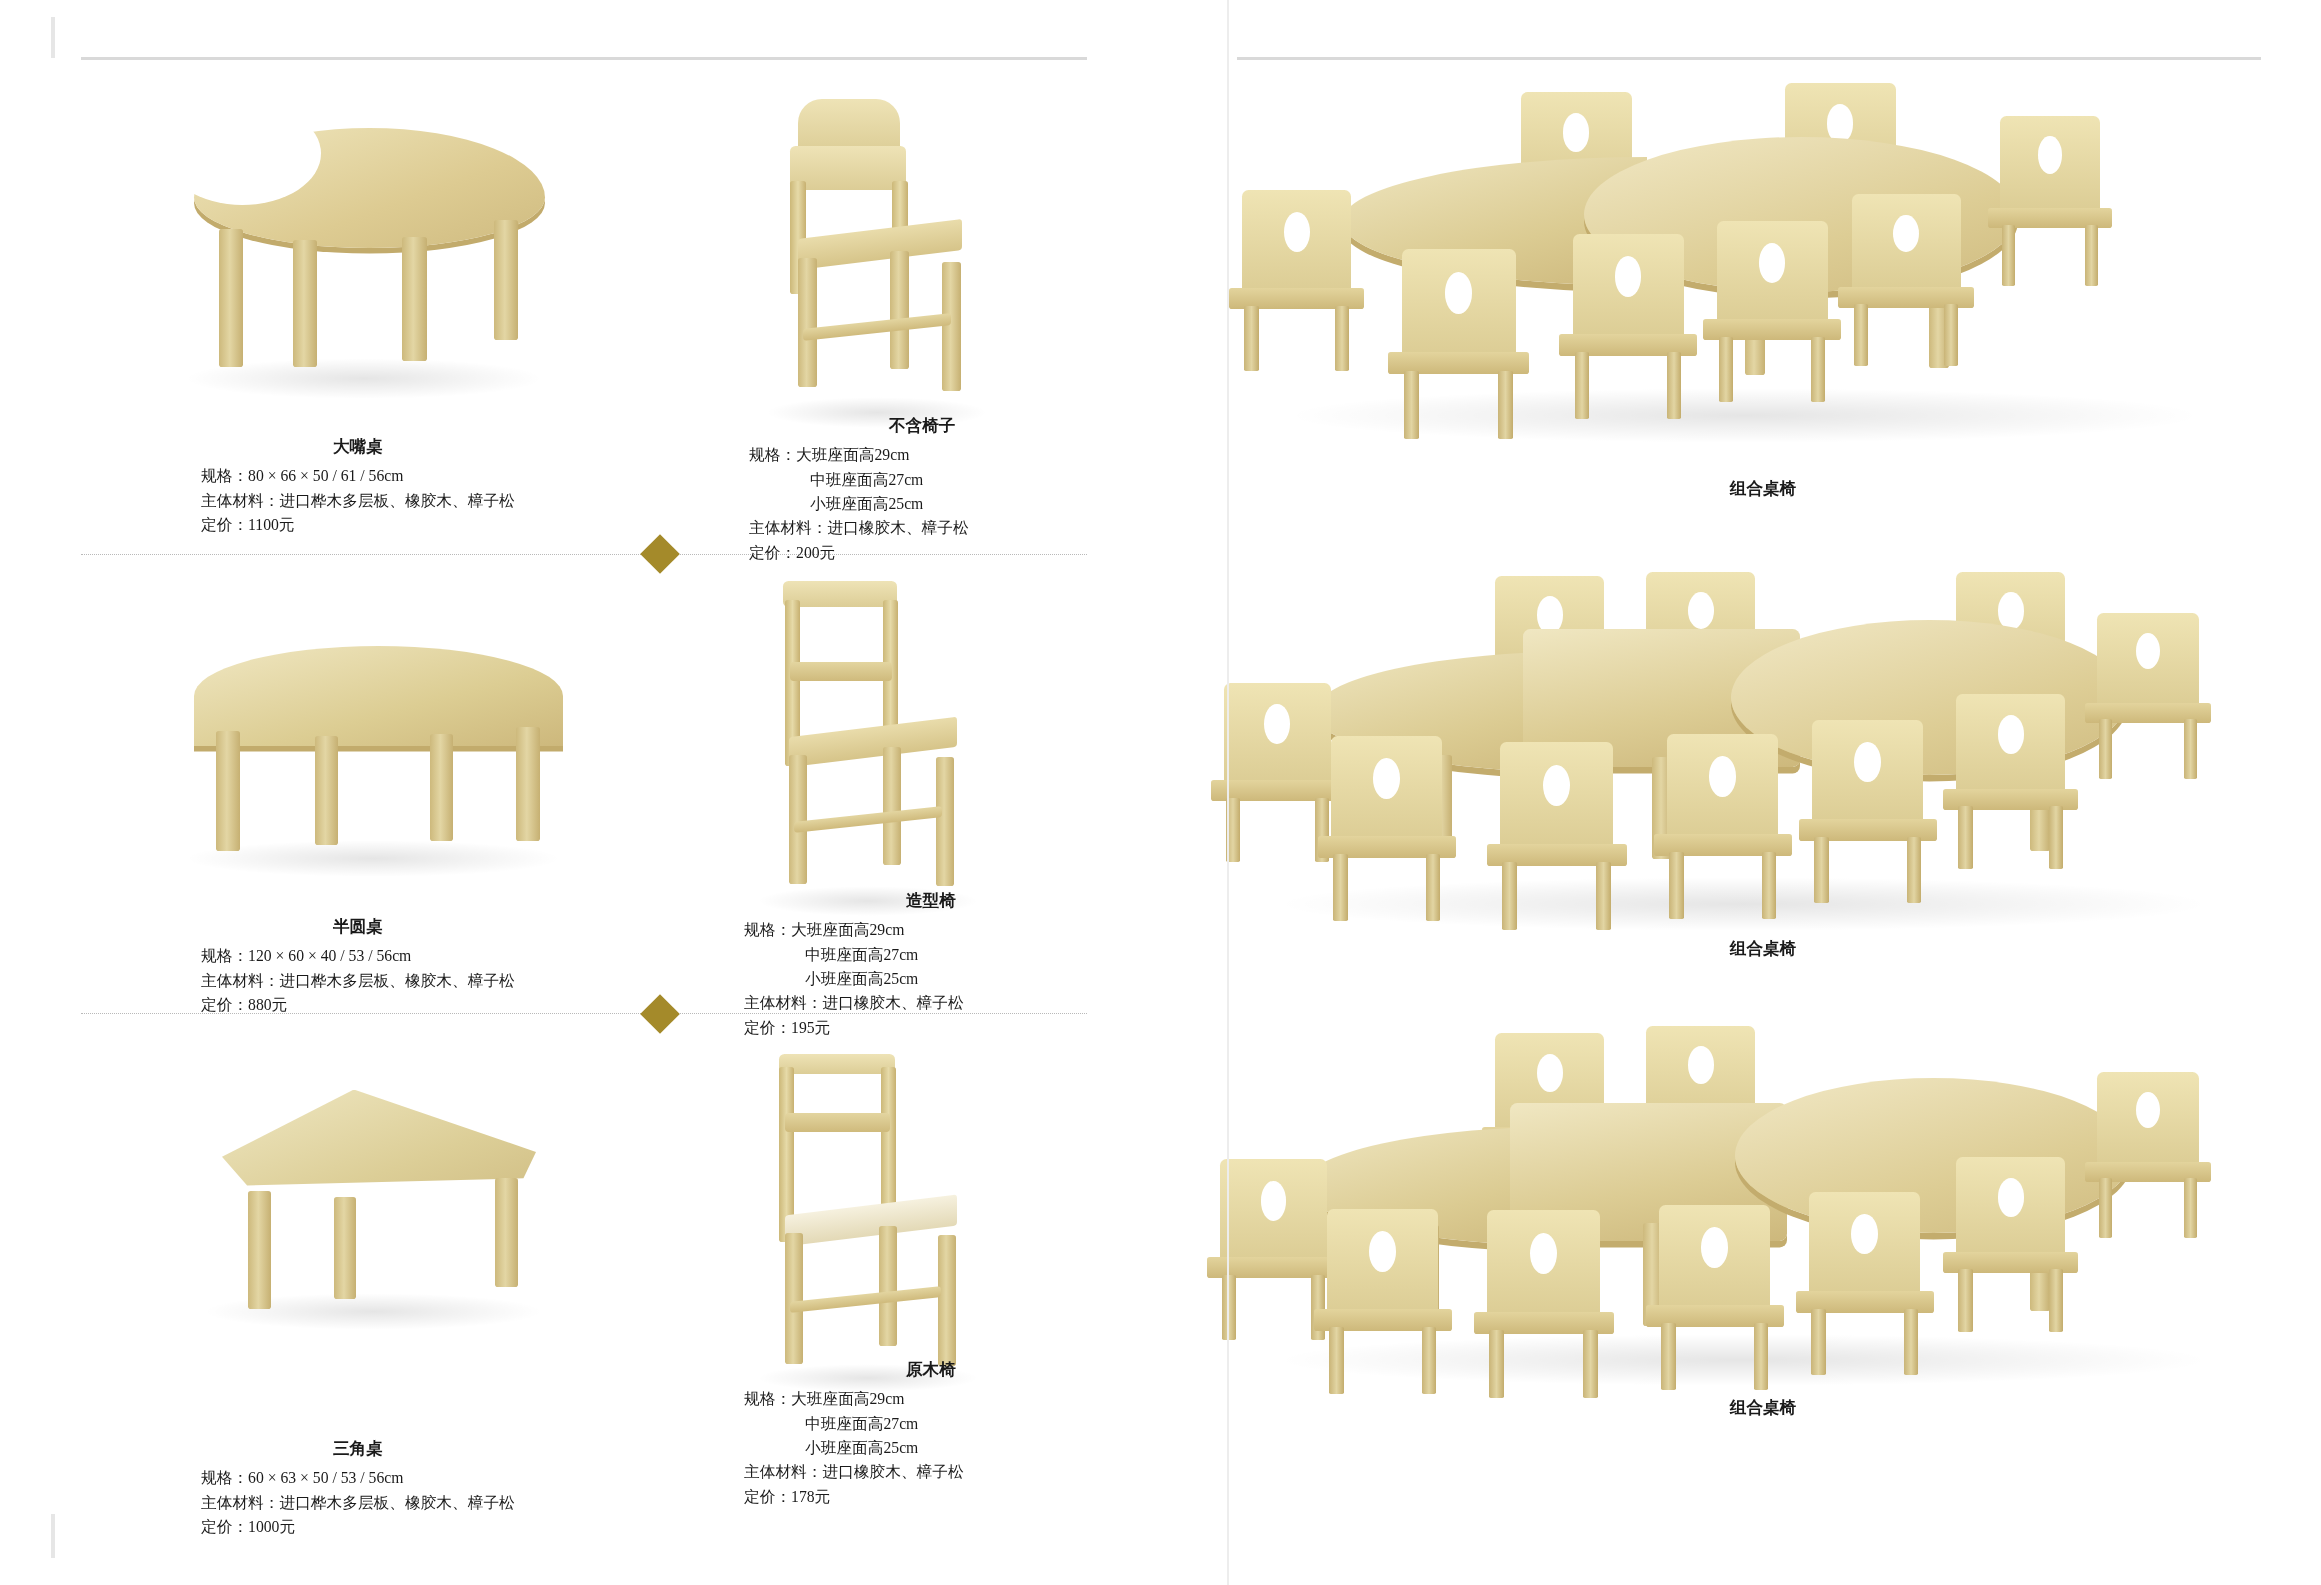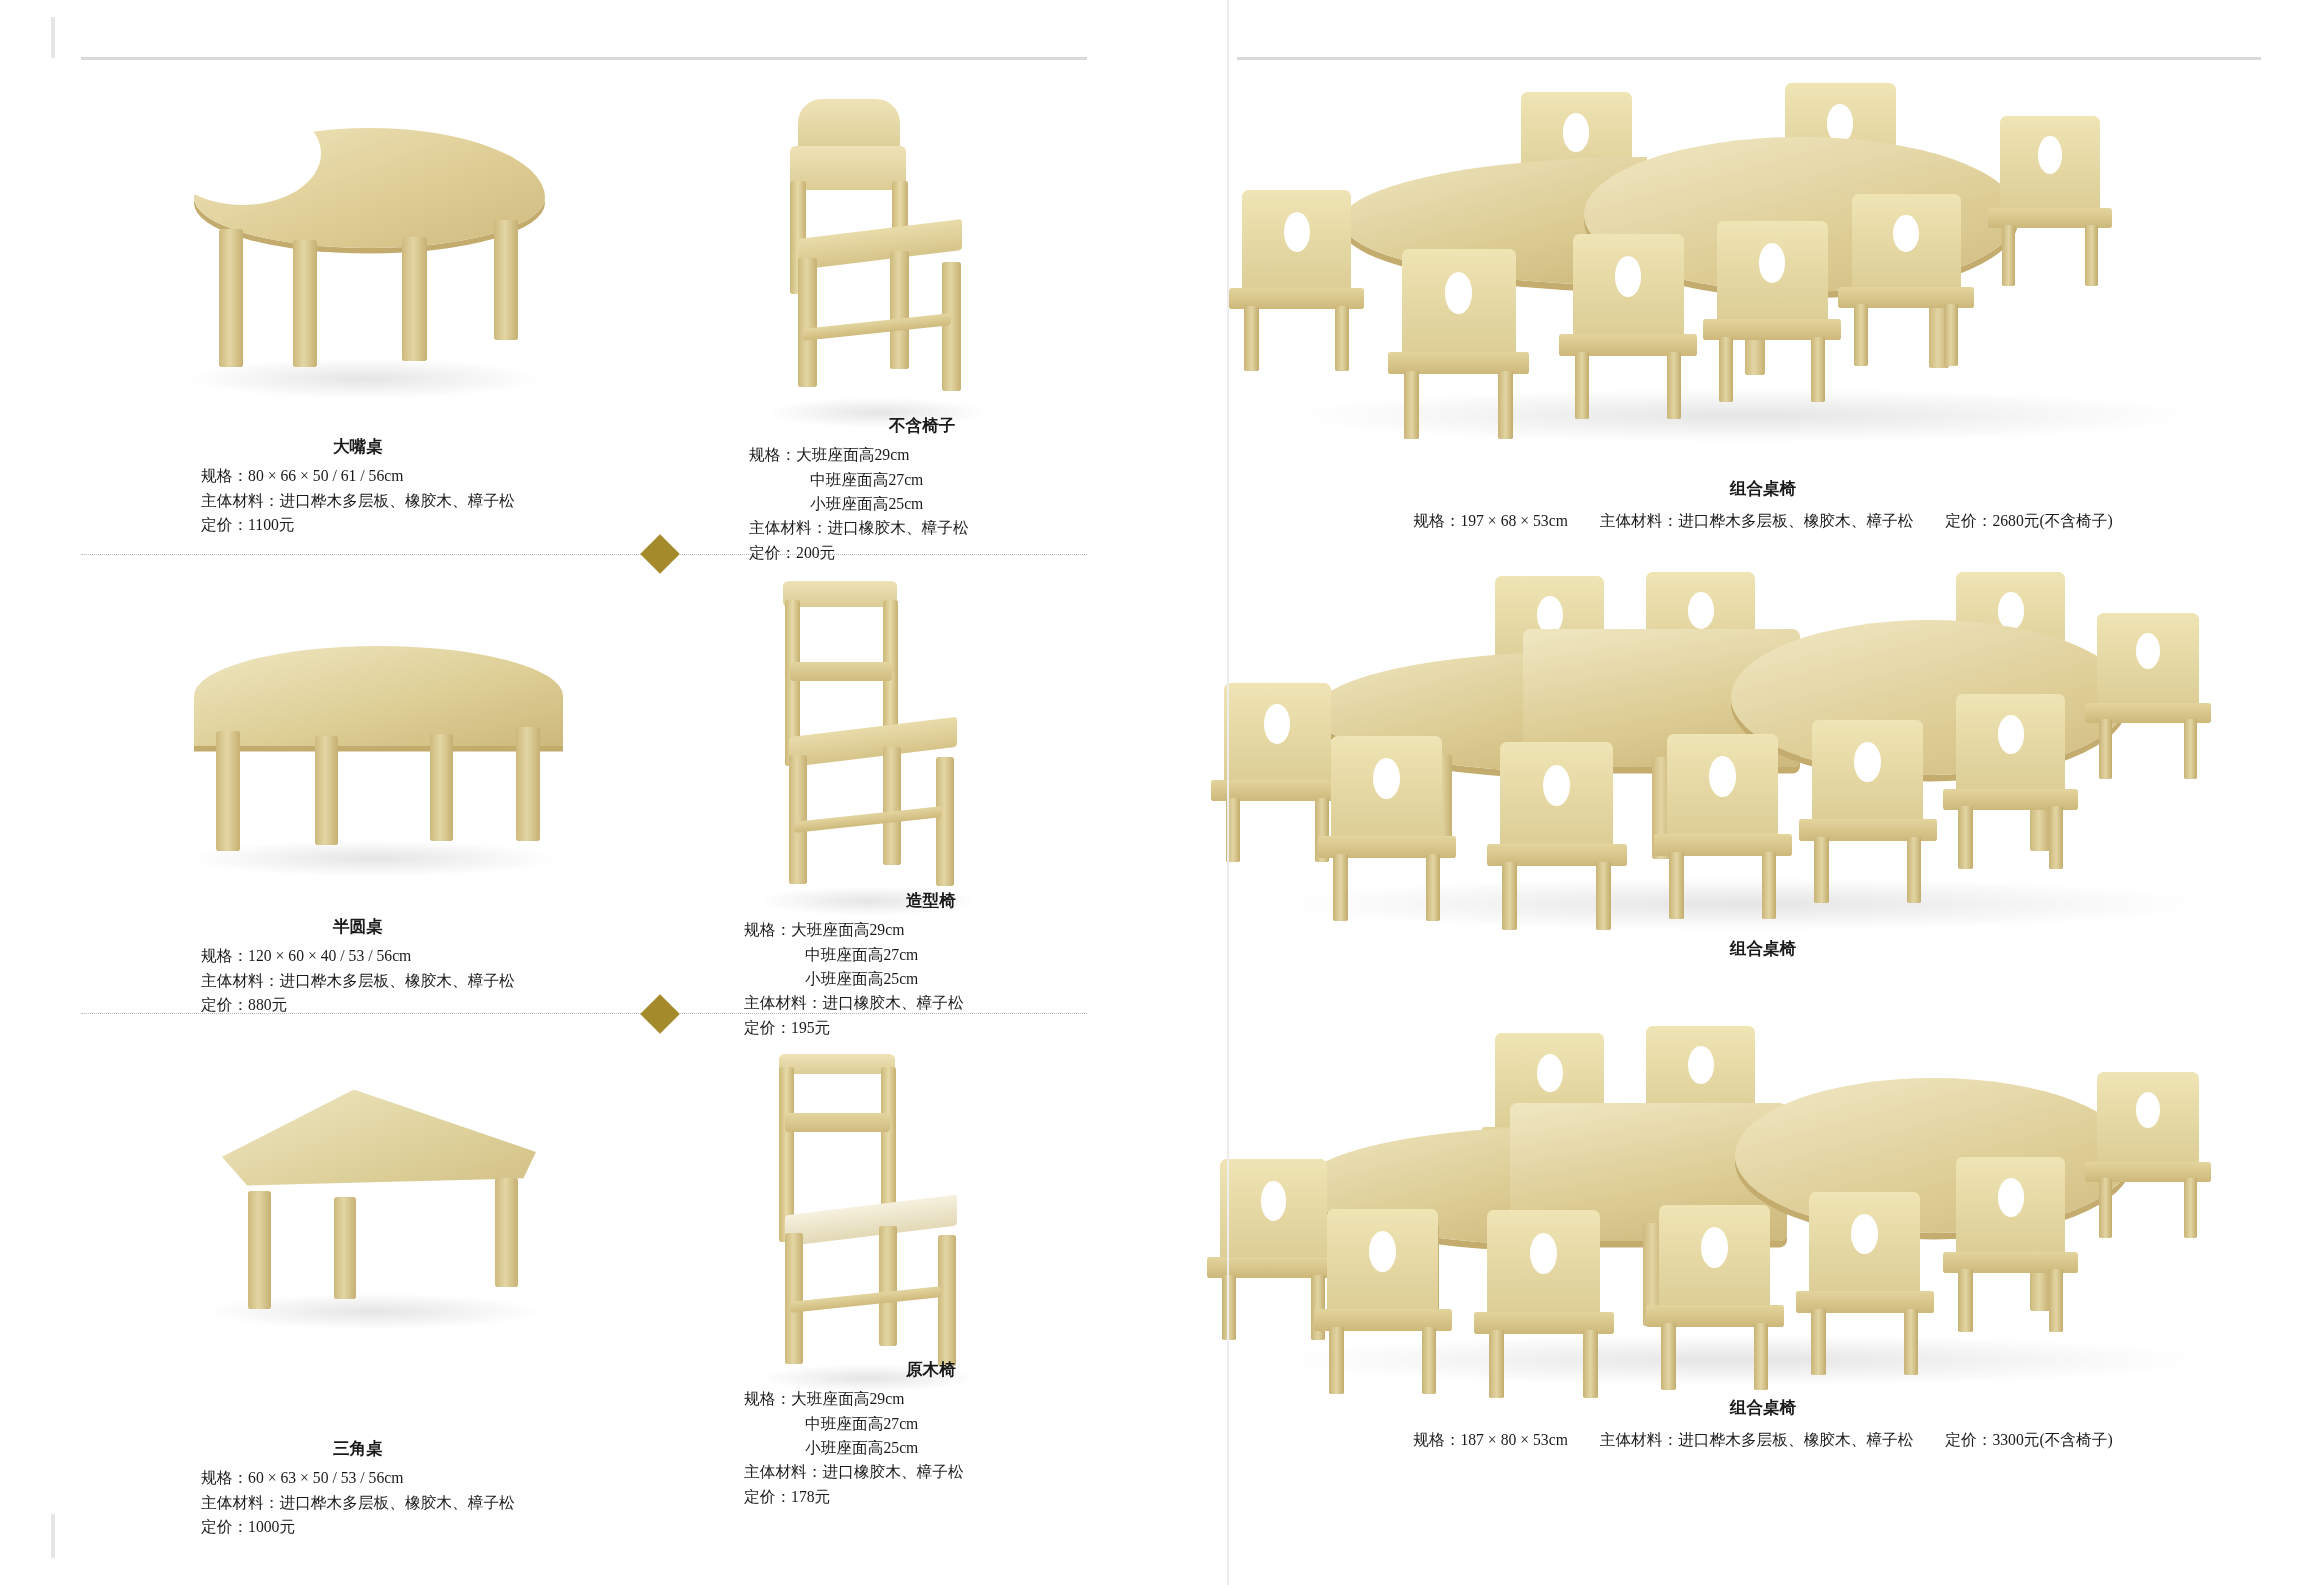--- a/index.html
+++ b/index.html
@@ -434,27 +434,20 @@
           <div class="mb"></div>
             <div class="mh"></div>
             <div class="ms"></div>
             <div class="ml l1"></div>
             <div class="ml l2"></div>
         </div>
       </div>
     </div>
     <div class="caption-wide" style="left:37px; top:476px; width:1034px;">
       <span class="title">组合桌椅</span>
-      <span class="spec">
-        <span>规格：</span><span>197 × 68 × 53cm</span>
-        <span class="gap"></span>
-        <span>主体材料：</span><span>进口桦木多层板、橡胶木、樟子松</span>
-        <span class="gap"></span>
-        <span>定价：</span><span>2680元(不含椅子)</span>
-      </span>
     </div>
 
     <div class="item" style="left:9.2px; top:572px; width:1071px; height:388px;">
       <div class="art">
         <div class="shadow-blob shape" style="left:55px; top:305px; width:941px; height:54px;"></div>
 
         <div class="mini-chair" style="left:277px; top:3.7px; width:109px; height:172px;">
           <div class="mb"></div>
             <div class="mh"></div>
             <div class="ms"></div>
@@ -610,25 +603,18 @@
           <div class="mb"></div>
             <div class="mh"></div>
             <div class="ms"></div>
             <div class="ml l1"></div>
             <div class="ml l2"></div>
         </div>
       </div>
     </div>
     <div class="caption-wide" style="left:37px; top:1395px; width:1034px;">
       <span class="title">组合桌椅</span>
-      <span class="spec">
-        <span>规格：</span><span>187 × 80 × 53cm</span>
-        <span class="gap"></span>
-        <span>主体材料：</span><span>进口桦木多层板、橡胶木、樟子松</span>
-        <span class="gap"></span>
-        <span>定价：</span><span>3300元(不含椅子)</span>
-      </span>
     </div>
   </div>
 
   <div class="gutter-line"></div>
 </div>
 
 
 </body></html>

